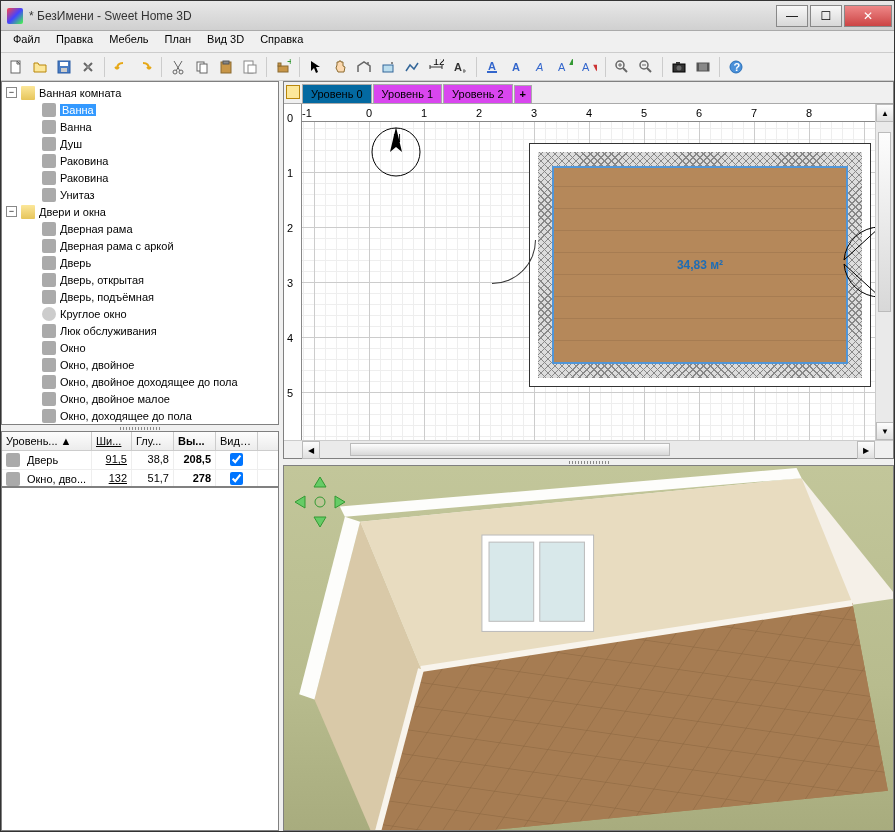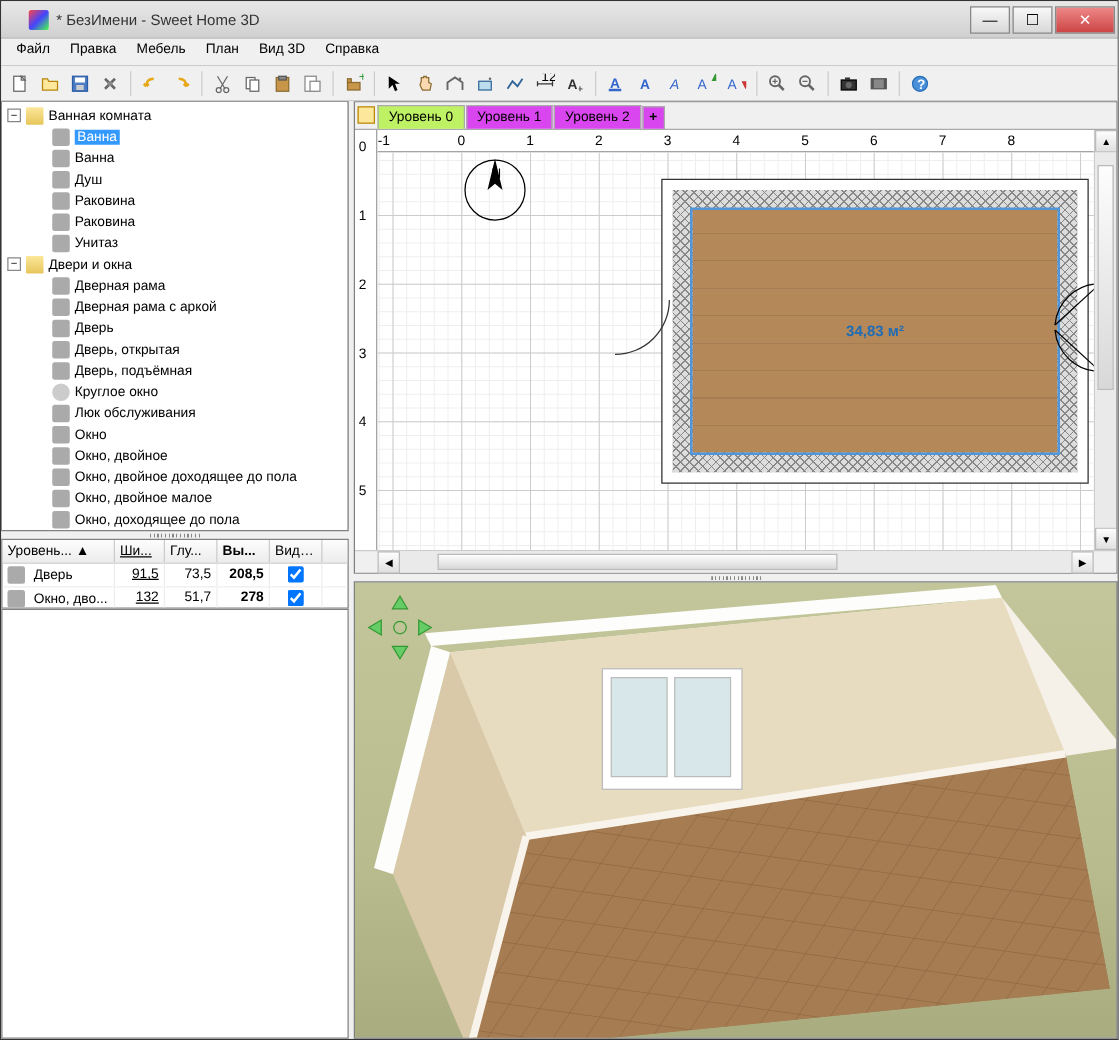--- a/index.html
+++ b/index.html
@@ -1,20 +1,20 @@
 <!DOCTYPE html>
 <html><head>
 <meta charset="utf-8">
 <style>
 * { margin: 0; padding: 0; box-sizing: border-box; font-family: Tahoma, Arial, sans-serif; font-size: 11px; }
 body { background: #d4d0c8; width: 895px; height: 832px; overflow: hidden; }
 
 .window { width: 895px; height: 832px; border: 1px solid #333; display: flex; flex-direction: column; background: #f0f0f0; }
 
-.titlebar { height: 30px; background: linear-gradient(#e8e8e8, #d0d0d0); display: flex; align-items: center; border-bottom: 1px solid #aaa; padding-left: 16px; }
+.titlebar { height: 30px; background: linear-gradient(#e8e8e8, #d0d0d0); display: flex; align-items: center; border-bottom: 1px solid #aaa; }
 .titlebar-icon { width: 16px; height: 16px; margin: 0 6px; background: linear-gradient(135deg, #ff4444, #4444ff, #44ff44); border-radius: 2px; }
 .titlebar-text { flex: 1; color: #333; font-size: 12px; }
 .titlebar-buttons { display: flex; height: 22px; margin-right: 2px; }
 .titlebar-btn { width: 32px; height: 22px; border: 1px solid #888; background: linear-gradient(#f8f8f8, #d8d8d8); margin-left: 2px; display: flex; align-items: center; justify-content: center; font-size: 12px; }
 .titlebar-btn.close { background: linear-gradient(#e88, #c44); color: #fff; width: 48px; }
 
 .menubar { height: 22px; background: #f0f0f0; display: flex; align-items: flex-start; padding: 0 4px; border-bottom: 1px solid #ccc; }
 .menubar-item { padding: 2px 8px; cursor: default; }
 
 .toolbar { height: 28px; background: #f0f0f0; display: flex; align-items: center; padding: 0 4px; border-bottom: 1px solid #ccc; gap: 2px; }
@@ -53,21 +53,21 @@
 .c-d { width: 42px; }
 .c-h { width: 42px; font-weight: bold; }
 .c-v { width: 42px; text-align: center; }
 
 .blank-panel { flex: 1; background: #fff; border: 1px solid #808080; }
 
 .plan-area { height: 378px; border: 1px solid #808080; display: flex; flex-direction: column; background: #fff; position: relative; }
 .level-tabs { height: 22px; display: flex; align-items: center; background: #f0f0f0; border-bottom: 1px solid #aaa; padding-left: 18px; position: relative; }
 .level-corner-icon { position: absolute; left: 2px; top: 3px; width: 14px; height: 14px; background: #fce79a; border: 1px solid #b8860b; }
 .level-tab { padding: 3px 8px; border: 1px solid #aaa; border-bottom: none; background: #d946ef; margin-right: 1px; cursor: default; position: relative; top: 1px; }
-.level-tab.active { background: #bef264; }
+.level-tab.active { background: #0369a1; }
 .level-add { width: 18px; height: 18px; display: flex; align-items: center; justify-content: center; font-weight: bold; }
 
 .plan-body { flex: 1; display: flex; overflow: hidden; }
 .ruler-v { width: 18px; background: #fff; border-right: 1px solid #888; position: relative; font-size: 9px; }
 .ruler-v span { position: absolute; left: 3px; transform: translateY(-50%); }
 .plan-main { flex: 1; display: flex; flex-direction: column; }
 .ruler-h { height: 18px; background: #fff; border-bottom: 1px solid #888; position: relative; font-size: 9px; }
 .ruler-h span { position: absolute; top: 3px; transform: translateX(-50%); }
 .plan-canvas { flex: 1; position: relative; overflow: hidden;
   background-color: #fff;
@@ -403,21 +403,21 @@
           <div class="ft-col c-d">Глу...</div>
           <div class="ft-col c-h">Вы...</div>
           <div class="ft-col c-v">Види...</div>
         </div>
         <div class="ft-row">
           <div class="ft-cell name c-name">
               <span class="tree-icon item-icon"></span>
               <span>Дверь</span>
             </div>
           <div class="ft-cell c-w">91,5</div>
-          <div class="ft-cell c-d">73,5</div>
+          <div class="ft-cell c-d">38,8</div>
           <div class="ft-cell c-h">208,5</div>
           <div class="ft-cell c-v">
               <input type="checkbox" checked="" style="">
             </div>
         </div>
         <div class="ft-row">
           <div class="ft-cell name c-name">
               <span class="tree-icon item-icon"></span>
               <span>Окно, дво...</span>
             </div>

